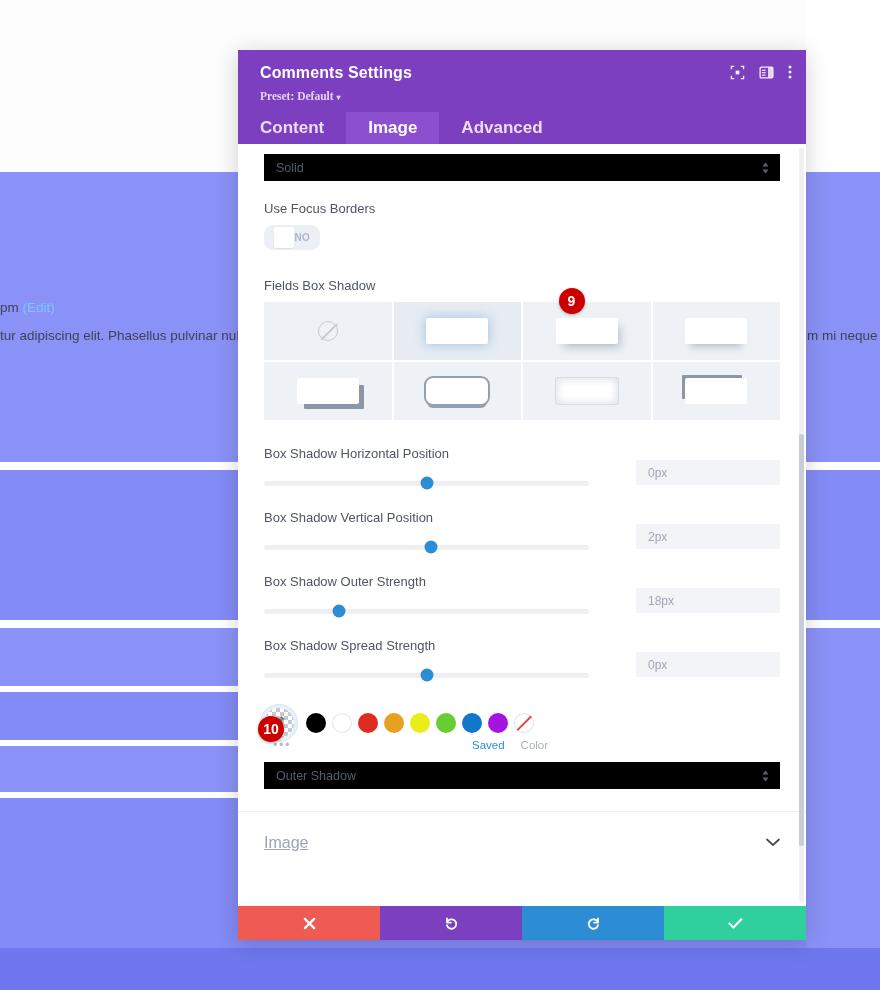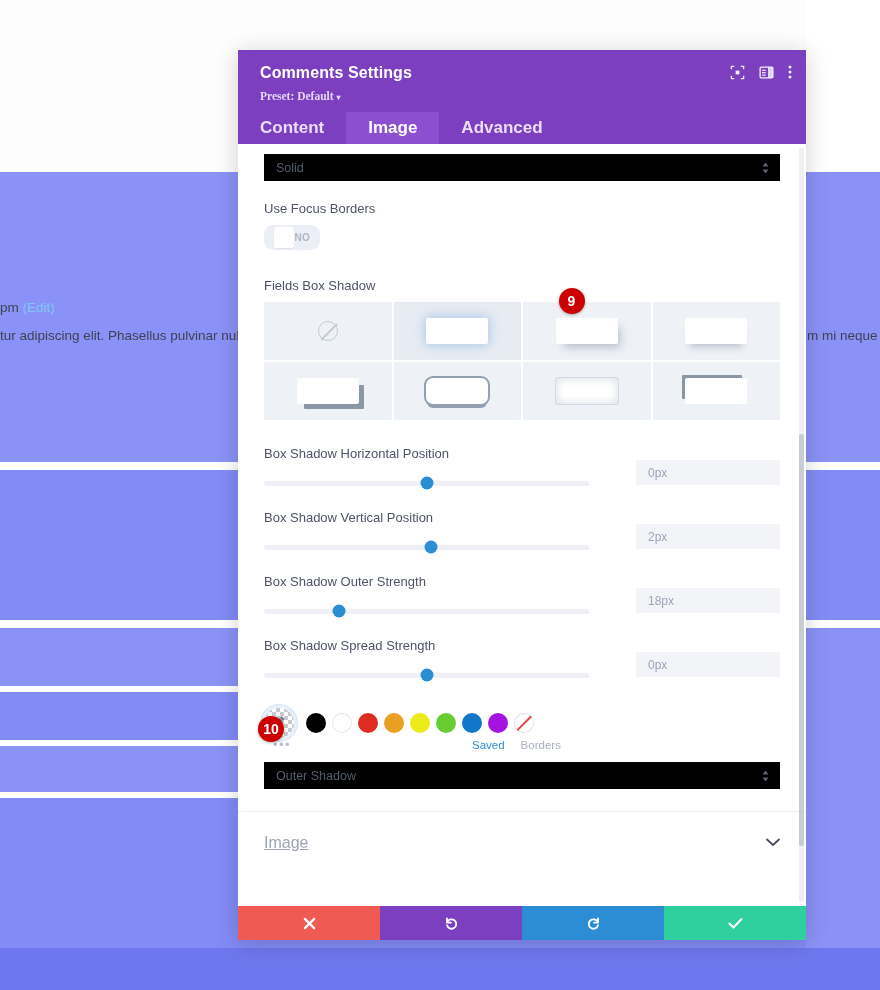--- a/index.html
+++ b/index.html
@@ -518,21 +518,21 @@
         <div class="sw" style="background:#e02b20;"></div>
         <div class="sw" style="background:#e8a020;"></div>
         <div class="sw" style="background:#ecec1b;"></div>
         <div class="sw" style="background:#68cc33;"></div>
         <div class="sw" style="background:#1277c8;"></div>
         <div class="sw" style="background:#a513e0;"></div>
         <div class="sw transparent"></div>
         <div class="dots">•••</div>
         <div class="saved-recent">
           <span class="sr-saved">Saved</span>
-          <span class="sr-recent">Borders</span>
+          <span class="sr-recent">Color</span>
         </div>
       </div>
 
       <div style="height:24px"></div>
 
       
       <div class="f-select">
         <span>Outer Shadow</span>
         <span class="updown">
           <svg width="7" height="12" viewBox="0 0 7 12">

